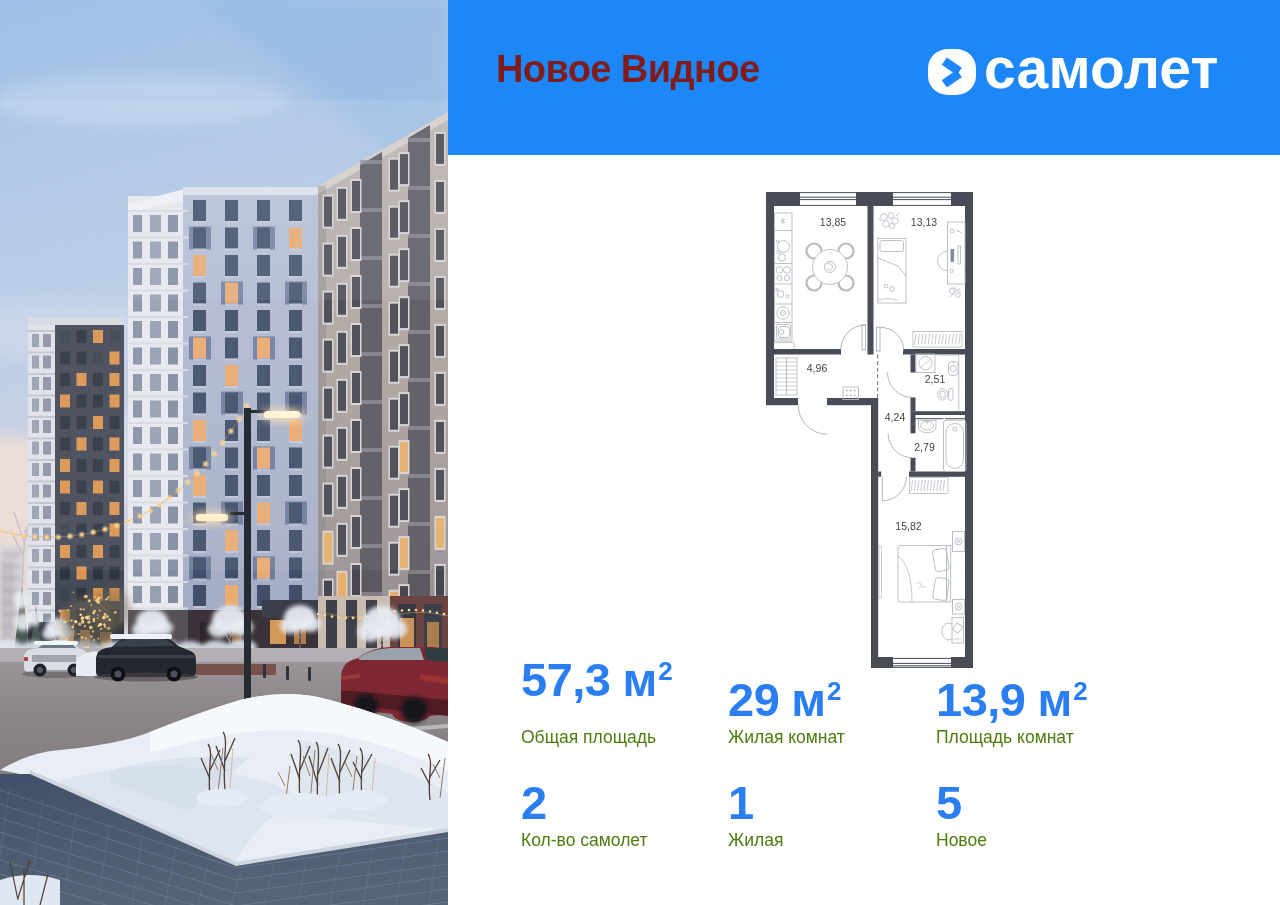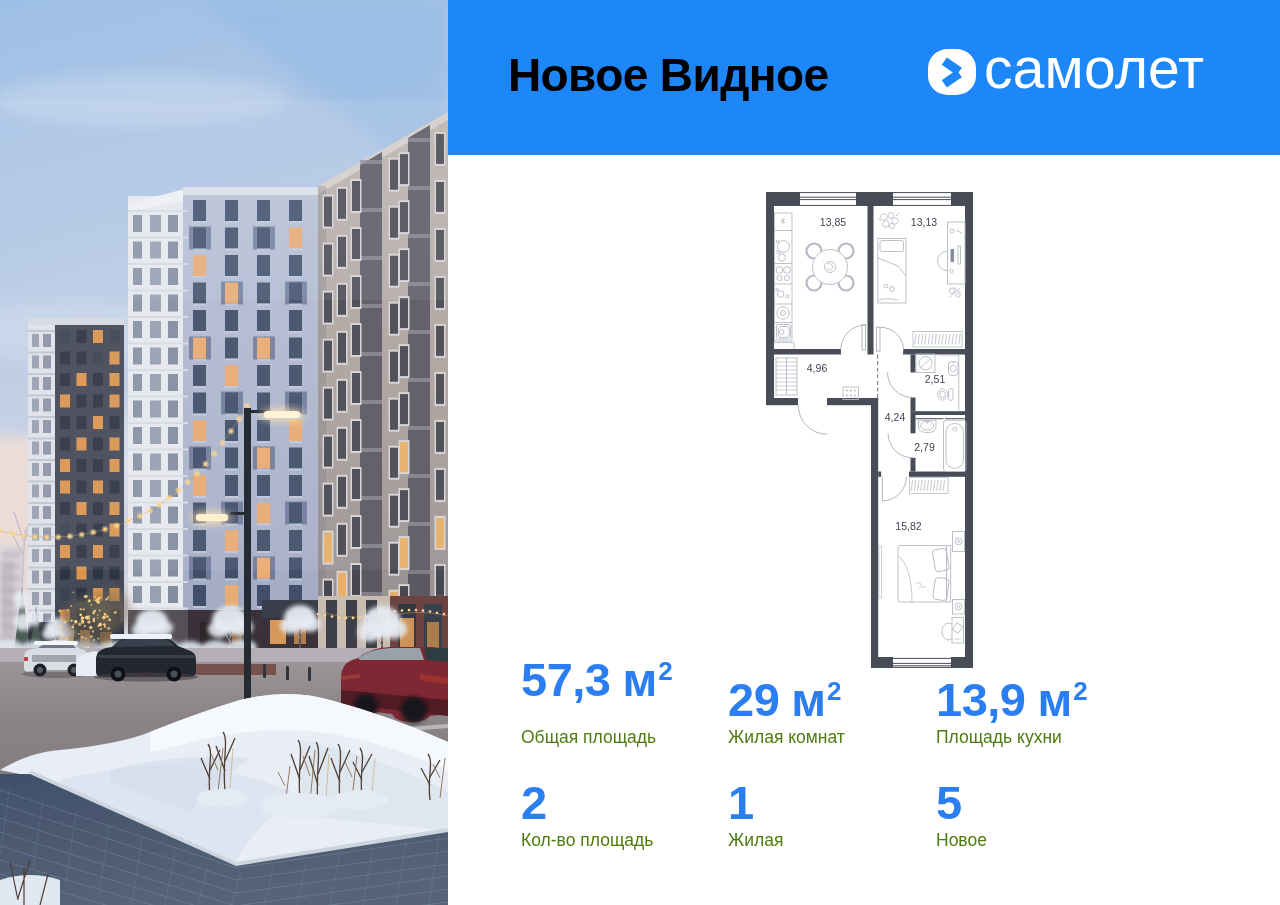--- a/index.html
+++ b/index.html
@@ -931,32 +931,32 @@
 <ellipse cx="360" cy="800" rx="28" ry="10"></ellipse>
 </g>
 <path d="M0,880 Q 30,870 60,880 L60,905 L0,905 Z" fill="#dfe7f1"></path>
 <g stroke="#4f3e34" stroke-width="1.2" fill="none">
 <path d="M18,900 L10,862 M18,898 L30,860 M24,905 L24,868 M40,905 L48,874"></path>
 </g>
 </svg>
 
 <div style="position:absolute;left:448px;top:0;width:832px;height:155px;background:#1e87f8"></div>
 
-<div style="position:absolute;left:508px;top:48px;font-size:46px;font-weight:bold;color:#000000;letter-spacing:-0.6px">Новое Видное</div>
+<div style="position:absolute;left:496px;top:48px;font-size:38px;font-weight:bold;color:#7f1d1d;letter-spacing:-0.6px">Новое Видное</div>
 
 <svg style="position:absolute;left:928px;top:49px" width="48" height="46" viewBox="0 0 48 46">
 <rect x="0" y="0" width="48" height="46" rx="20" ry="19" fill="#ffffff"></rect>
 <path d="M15.8,11.2 L30.6,21.6 L30.6,22.6 L15.8,12.2 Z" fill="none"></path>
 <g stroke="#1e87f8" stroke-width="9" fill="none">
 <path d="M16.3,12.1 L31.3,22.5"></path>
 <path d="M31.3,24.5 L16.3,34.9"></path>
 </g>
 </svg>
 
-<div style="position:absolute;left:984px;top:35px;font-size:57px;font-weight:normal;color:#ffffff;letter-spacing:0.2px">самолет</div>
+<div style="position:absolute;left:984px;top:35px;font-size:57px;font-weight:bold;color:#ffffff;letter-spacing:0.2px">самолет</div>
 
 <svg width="222" height="490" viewBox="764 190 222 490" style="position:absolute;left:764px;top:190px">
 <g fill="none" stroke="none">
 
 <rect x="774" y="206" width="93.5" height="143" fill="#ffffff"></rect>
 
 <rect x="873.5" y="206" width="91.5" height="143" fill="#ffffff"></rect>
 
 <rect x="774" y="354.5" width="103.6" height="43.5" fill="#ffffff"></rect>
 
@@ -1259,22 +1259,22 @@
 </g>
 </svg>
 
 <div class="num" style="left:521px;top:656px">57,3<span class="mm">&nbsp;м</span><span class="sup">2</span></div>
 <div class="lab" style="left:521px;top:728px">Общая площадь</div>
 
 <div class="num" style="left:728px;top:676px">29<span class="mm">&nbsp;м</span><span class="sup">2</span></div>
 <div class="lab" style="left:728px;top:728px">Жилая комнат</div>
 
 <div class="num" style="left:936px;top:676px">13,9<span class="mm">&nbsp;м</span><span class="sup">2</span></div>
-<div class="lab" style="left:936px;top:728px">Площадь кухни</div>
+<div class="lab" style="left:936px;top:728px">Площадь комнат</div>
 
 <div class="num" style="left:521px;top:779px">2</div>
-<div class="lab" style="left:521px;top:831px">Кол-во площадь</div>
+<div class="lab" style="left:521px;top:831px">Кол-во самолет</div>
 
 <div class="num" style="left:728px;top:779px">1</div>
 <div class="lab" style="left:728px;top:831px">Жилая</div>
 
 <div class="num" style="left:936px;top:779px">5</div>
 <div class="lab" style="left:936px;top:831px">Новое</div>
 
 </body></html>

